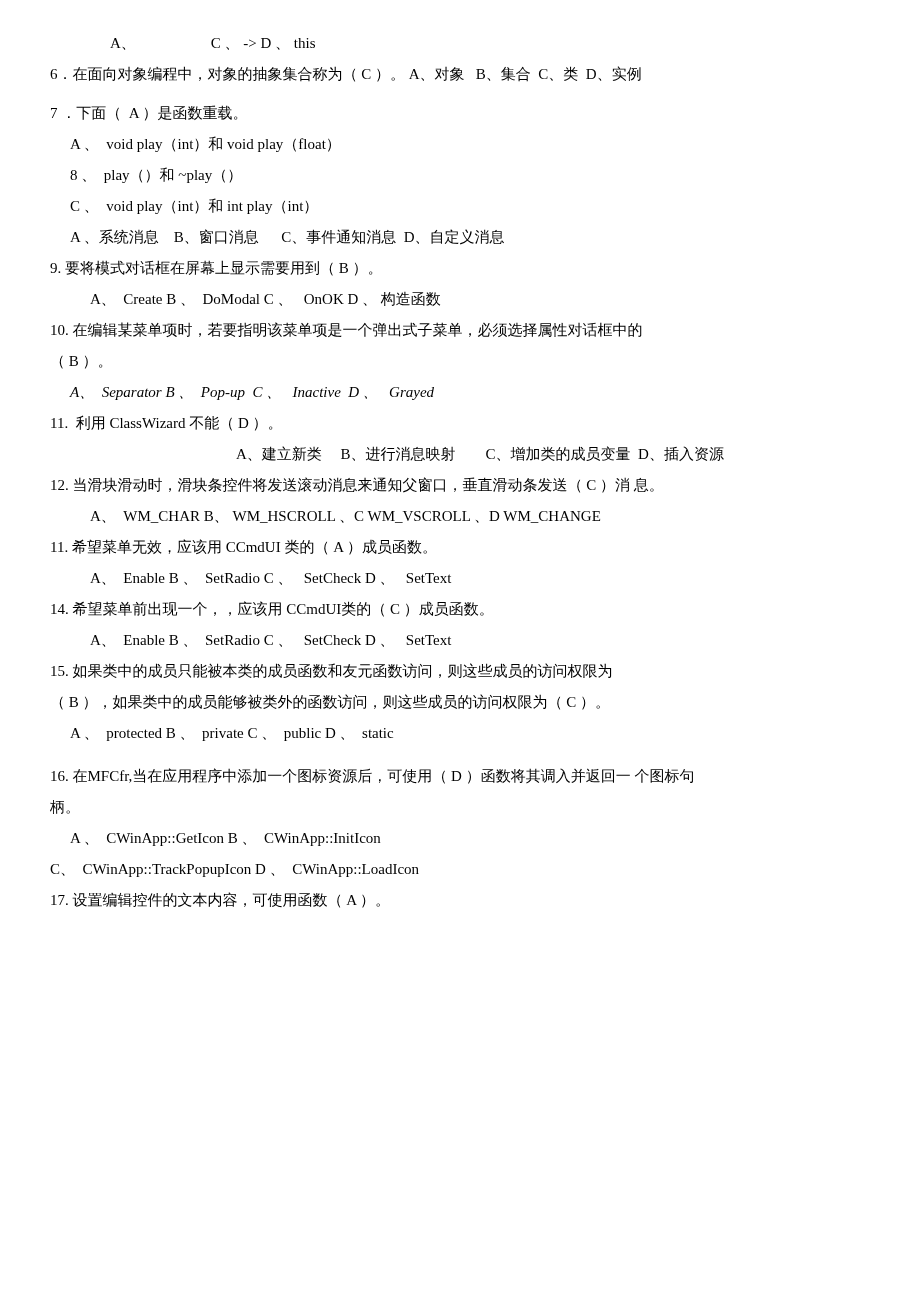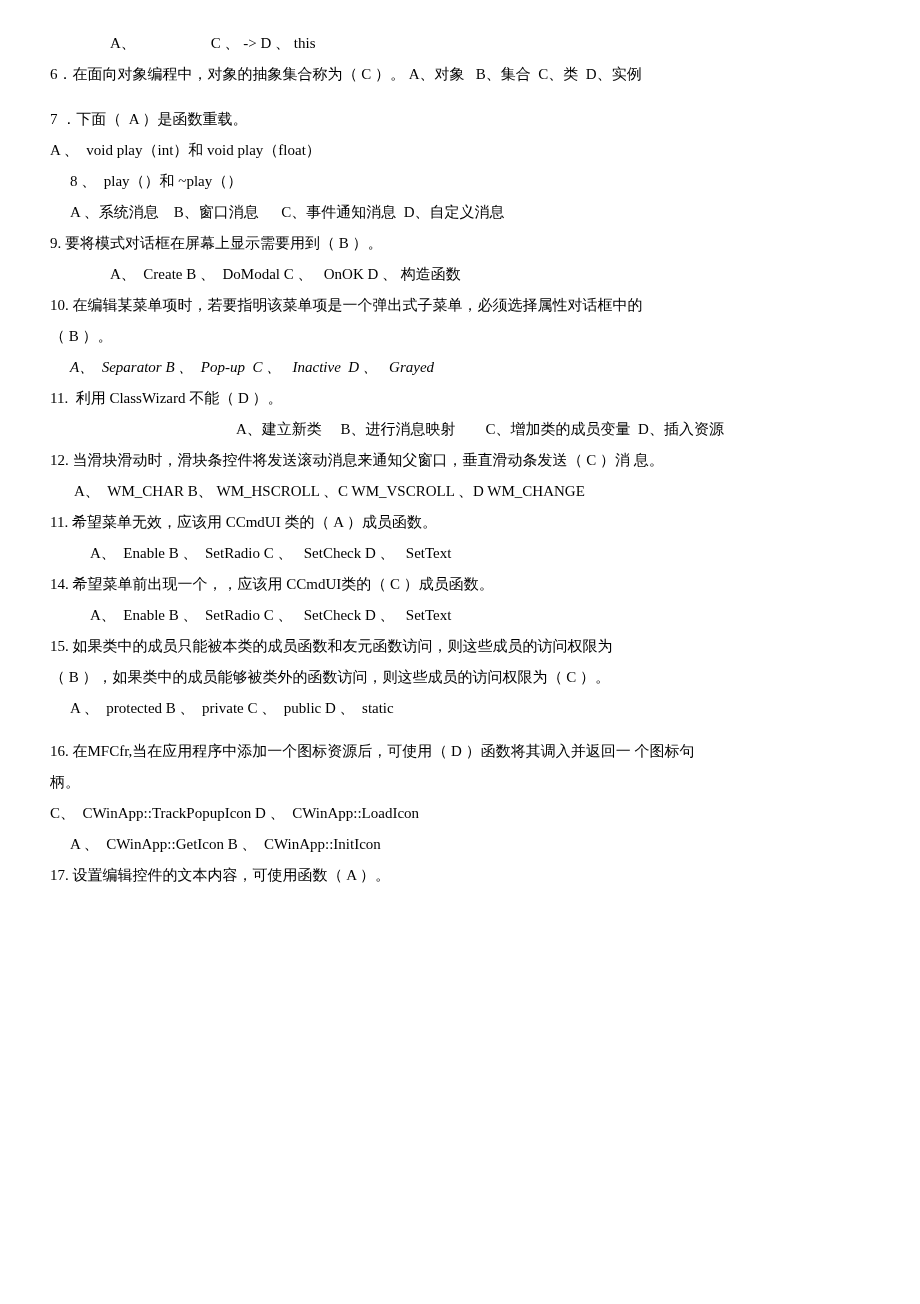--- a/index.html
+++ b/index.html
@@ -23,48 +23,51 @@
   </style>
 </head>
 <body>
 
 <div>
 
   <p style="margin-left:60px; margin-bottom:4px;">
     A、&nbsp;&nbsp;&nbsp;&nbsp;&nbsp;&nbsp;&nbsp;&nbsp;&nbsp;&nbsp;&nbsp;&nbsp;&nbsp;&nbsp;&nbsp;&nbsp;&nbsp;&nbsp;&nbsp;&nbsp;C 、 -&gt;  D 、  this
   </p>
 
-  <p style="margin-bottom:18px;">
+  <p style="margin-bottom:12px;">
     6．在面向对象编程中，对象的抽象集合称为（ C ）。 A、对象&nbsp;&nbsp; B、集合&nbsp; C、类&nbsp; D、实例
   </p>
 
   <p style="margin-bottom:4px;">
     7 ．下面（&nbsp; A ）是函数重载。
   </p>
 
-  <p style="margin-bottom:4px;">
+  <p style="margin-left:20px; margin-bottom:4px;">
     A 、&nbsp; void play（int）和 void play（float）
   </p>
 
   <p style="margin-left:20px; margin-bottom:4px;">
     8 、&nbsp; play（）和 ~play（）
   </p>
 
+  <p style="margin-left:20px; margin-bottom:4px;">
+    C 、&nbsp; void play（int）和 int play（int）
+  </p>
 
 
 
   <p style="margin-left:20px; margin-bottom:4px;">
     A 、系统消息&nbsp;&nbsp;&nbsp;&nbsp;B、窗口消息&nbsp;&nbsp;&nbsp;&nbsp;&nbsp;&nbsp;C、事件通知消息&nbsp; D、自定义消息
   </p>
 
   <p style="margin-bottom:4px;">
     9. 要将模式对话框在屏幕上显示需要用到（ B ）。
   </p>
 
-  <p style="margin-left:60px; margin-bottom:4px;">
+  <p style="margin-left:40px; margin-bottom:4px;">
     A、&nbsp; Create B 、&nbsp; DoModal C 、&nbsp;&nbsp; OnOK D 、 构造函数
   </p>
 
   <p style="margin-bottom:4px;">
     10. 在编辑某菜单项时，若要指明该菜单项是一个弹出式子菜单，必须选择属性对话框中的
   </p>
 
   <p style="margin-bottom:4px;">
     （ B ）。
   </p>
@@ -78,21 +81,21 @@
   </p>
 
   <p style="margin-left:40px; margin-bottom:4px;text-align:center;">
     A、建立新类&nbsp;&nbsp;&nbsp;&nbsp;&nbsp;B、进行消息映射&nbsp;&nbsp;&nbsp;&nbsp;&nbsp;&nbsp;&nbsp;&nbsp;C、增加类的成员变量&nbsp; D、插入资源
   </p>
 
   <p style="margin-bottom:4px;">
     12. 当滑块滑动时，滑块条控件将发送滚动消息来通知父窗口，垂直滑动条发送（ C ）消 息。
   </p>
 
-  <p style="margin-left:24px; margin-bottom:4px;font-family:Liberation Serif, serif;">
+  <p style="margin-left:40px; margin-bottom:4px;font-family:Liberation Serif, serif;">
     A、&nbsp; WM_CHAR B、 WM_HSCROLL 、C WM_VSCROLL 、D WM_CHANGE
   </p>
 
   <p style="margin-bottom:4px;">
     11. 希望菜单无效，应该用 CCmdUI 类的（ A ）成员函数。
   </p>
 
   <p style="margin-left:40px; margin-bottom:4px;">
     A、&nbsp; Enable B 、&nbsp; SetRadio C 、&nbsp;&nbsp; SetCheck D 、&nbsp;&nbsp; SetText
   </p>
@@ -118,25 +121,25 @@
   </p>
 
   <p style="margin-bottom:4px;">
     16. 在MFCfr,当在应用程序中添加一个图标资源后，可使用（ D ）函数将其调入并返回一 个图标句
   </p>
 
   <p style="margin-bottom:4px;">
     柄。
   </p>
 
+  <p style="margin-left:20px; margin-bottom:4px;">
+    A 、&nbsp; CWinApp::GetIcon B 、&nbsp; CWinApp::InitIcon
+  </p>
+
   <p style="margin-bottom:4px;">
     C、&nbsp; CWinApp::TrackPopupIcon D 、&nbsp; CWinApp::LoadIcon
-  </p>
-
-  <p style="margin-left:20px; margin-bottom:4px;">
-    A 、&nbsp; CWinApp::GetIcon B 、&nbsp; CWinApp::InitIcon
   </p>
 
   <p style="margin-bottom:4px;">
     17. 设置编辑控件的文本内容，可使用函数（ A ）。
   </p>
 
 </div>
 
 </body></html>

